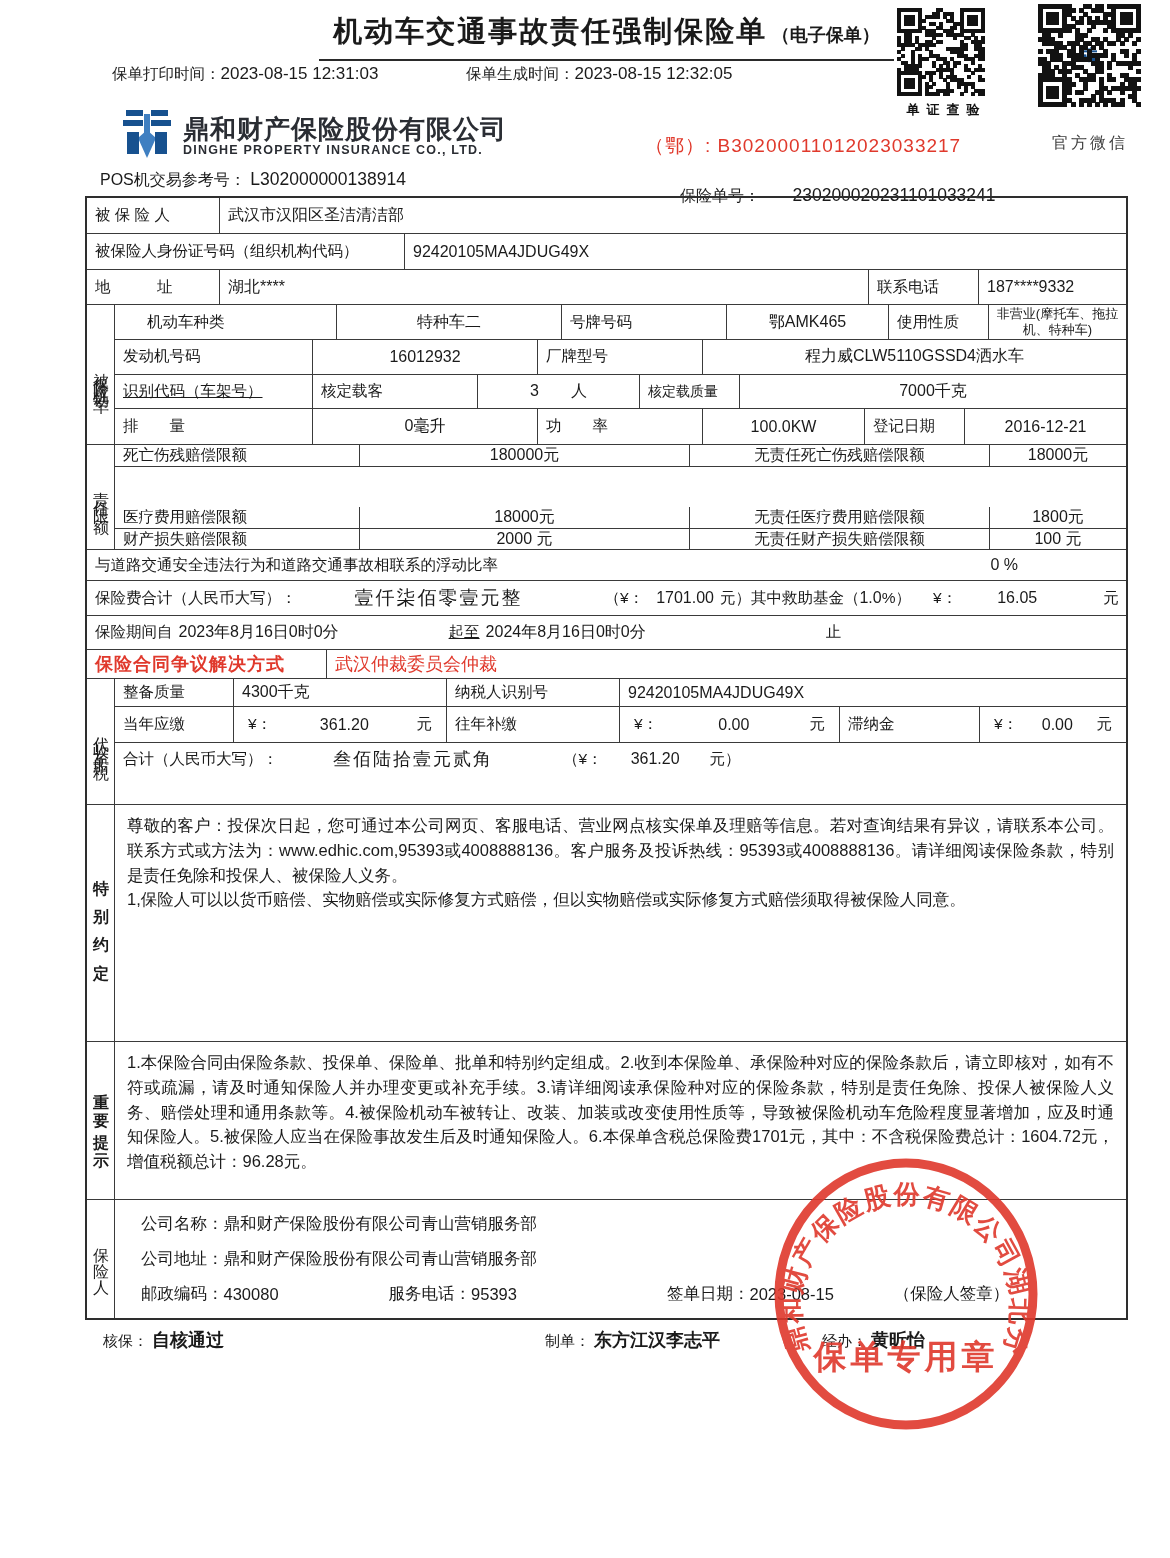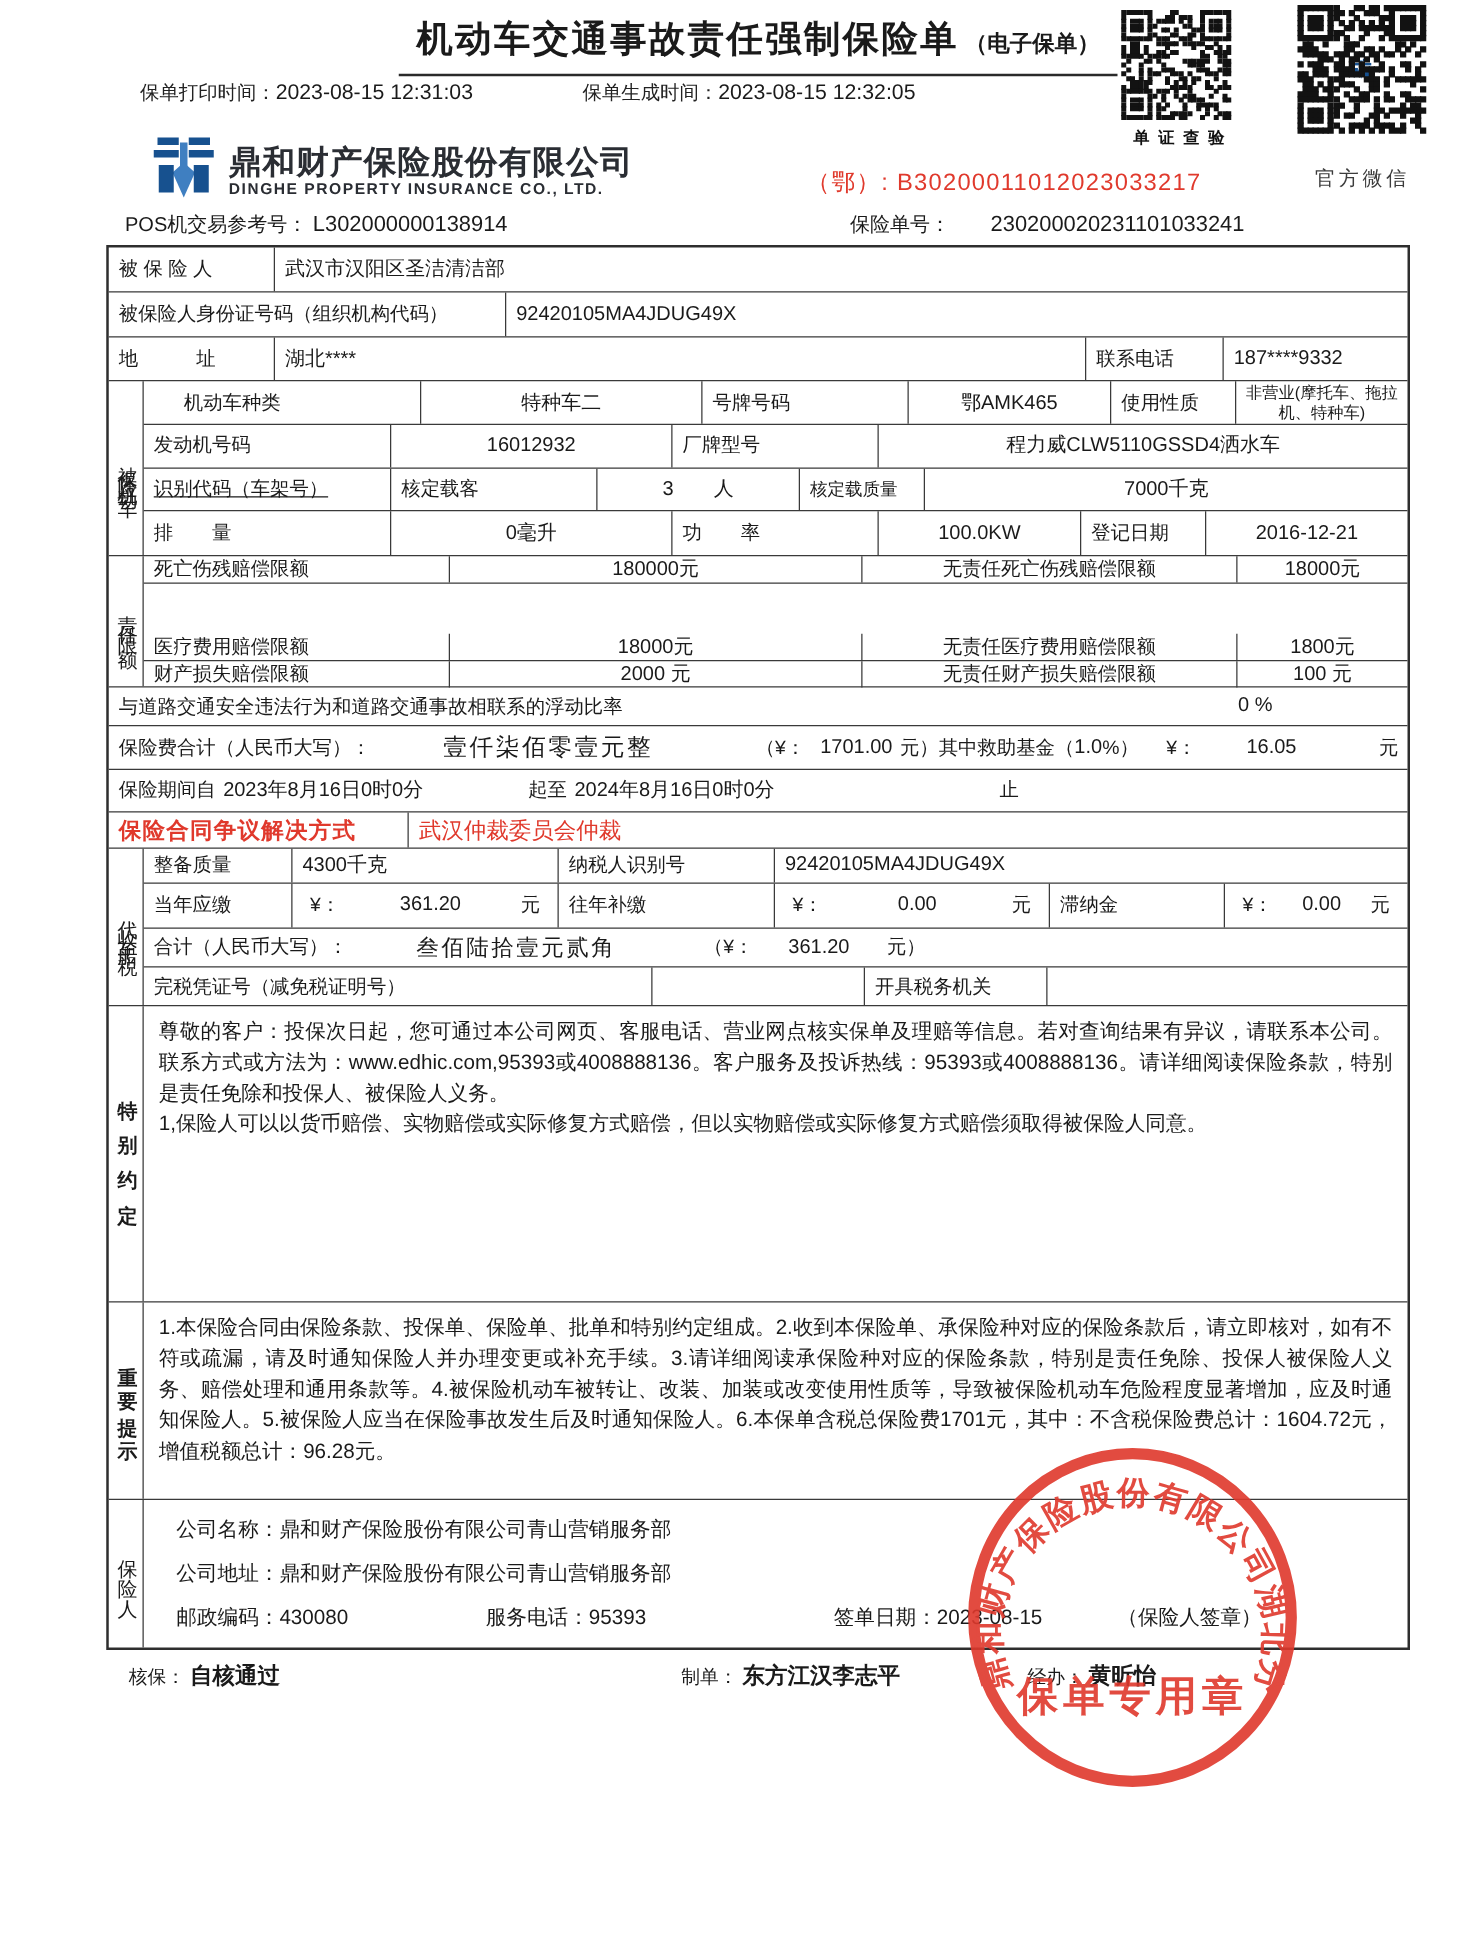--- a/index.html
+++ b/index.html
@@ -12,21 +12,21 @@
   .title-suffix{font-size:18px;font-weight:bold;}
   .times{position:absolute;font-size:16px;line-height:30px;white-space:nowrap;}
   .times .lbl{font-size:15.5px;color:#222;}
   .times .val{font-size:17px;letter-spacing:0;}
   .brand{position:absolute;top:108px;left:120px;display:flex;align-items:center;gap:9px;}
   .brand-cn{font-size:26px;font-weight:bold;color:#2a2d33;letter-spacing:1px;line-height:1.1;}
   .brand-en{font-size:12.5px;font-weight:bold;color:#2a2d33;letter-spacing:1.2px;}
   .red-serial{position:absolute;top:133px;left:645px;color:#e0392c;font-size:19px;letter-spacing:1px;}
   .pos-row{position:absolute;top:169px;left:100px;font-size:16px;}
   .pos-row .val{font-size:17.5px;}
-  .policy-row{position:absolute;top:169px;left:680px;font-size:16px;}
+  .policy-row{position:absolute;top:185px;left:680px;font-size:16px;}
   .policy-row .val{font-size:17.5px;margin-left:28px;}
   
   .qr{position:absolute;background:#fff;}
   .qr i{position:absolute;background:#121212;}
   .qr-label1{position:absolute;top:101px;left:893px;width:100px;text-align:center;
              font-size:13px;font-weight:bold;letter-spacing:7px;text-indent:7px;color:#111;}
   .qr-label2{position:absolute;top:133px;left:1036px;width:108px;text-align:center;
              font-size:16px;letter-spacing:3px;color:#3c3c3c;}
   .qr-logo{position:absolute;left:39px;top:39px;width:24px;height:24px;background:#fff;
            display:flex;align-items:center;justify-content:center;}
@@ -878,21 +878,21 @@
       <span style="margin-left:22px;">¥：</span>
       <span class="val" style="margin-left:40px;">16.05</span>
       <span style="margin-left:66px;">元</span>
     </div>
   </div>
 
   <div class="row" style="height:34px;">
     <div class="c grow">
       <span>保险期间自</span>
       <span class="val" style="margin-left:6px;">2023年8月16日0时0分</span>
-      <span style="margin-left:84px;">起至</span>
+      <span style="margin-left:110px;text-decoration:underline;">起至</span>
       <span class="val" style="margin-left:6px;">2024年8月16日0时0分</span>
       <span style="margin-left:180px;">止</span>
     </div>
   </div>
 
   <div class="row" style="height:29px;">
     <div class="c red dispute-label" style="width:240px;">保险合同争议解决方式</div>
     <div class="c grow red dispute-val">武汉仲裁委员会仲裁</div>
   </div>
 
@@ -927,26 +927,20 @@
       </div>
       <div class="row" style="height:32px;">
         <div class="c grow">
           <span>合计（人民币大写）：</span>
           <span style="font-size:18px;letter-spacing:2px;margin-left:55px;">叁佰陆拾壹元贰角</span>
           <span style="margin-left:70px;">（¥：</span>
           <span class="val" style="margin-left:28px;">361.20</span>
           <span style="margin-left:30px;">元）</span>
         </div>
       </div>
-      <div class="row" style="height:30px;">
-        <div class="c" style="width:407px;">完税凭证号（减免税证明号）</div>
-        <div class="c" style="width:170px;"></div>
-        <div class="c" style="width:146px;">开具税务机关</div>
-        <div class="c grow"></div>
-      </div>
     </div>
   </div>
 
   <div class="sec" style="height:237px;">
     <div class="vcell" style="letter-spacing:28px;font-weight:bold;">特别约定</div>
     <div class="sec-body">
       <div class="bigtext">
         <div>尊敬的客户：投保次日起，您可通过本公司网页、客服电话、营业网点核实保单及理赔等信息。若对查询结果有异议，请联系本公司。联系方式或方法为：www.edhic.com,95393或4008888136。客户服务及投诉热线：95393或4008888136。请详细阅读保险条款，特别是责任免除和投保人、被保险人义务。</div>
         <div>1,保险人可以以货币赔偿、实物赔偿或实际修复方式赔偿，但以实物赔偿或实际修复方式赔偿须取得被保险人同意。</div>
       </div>

